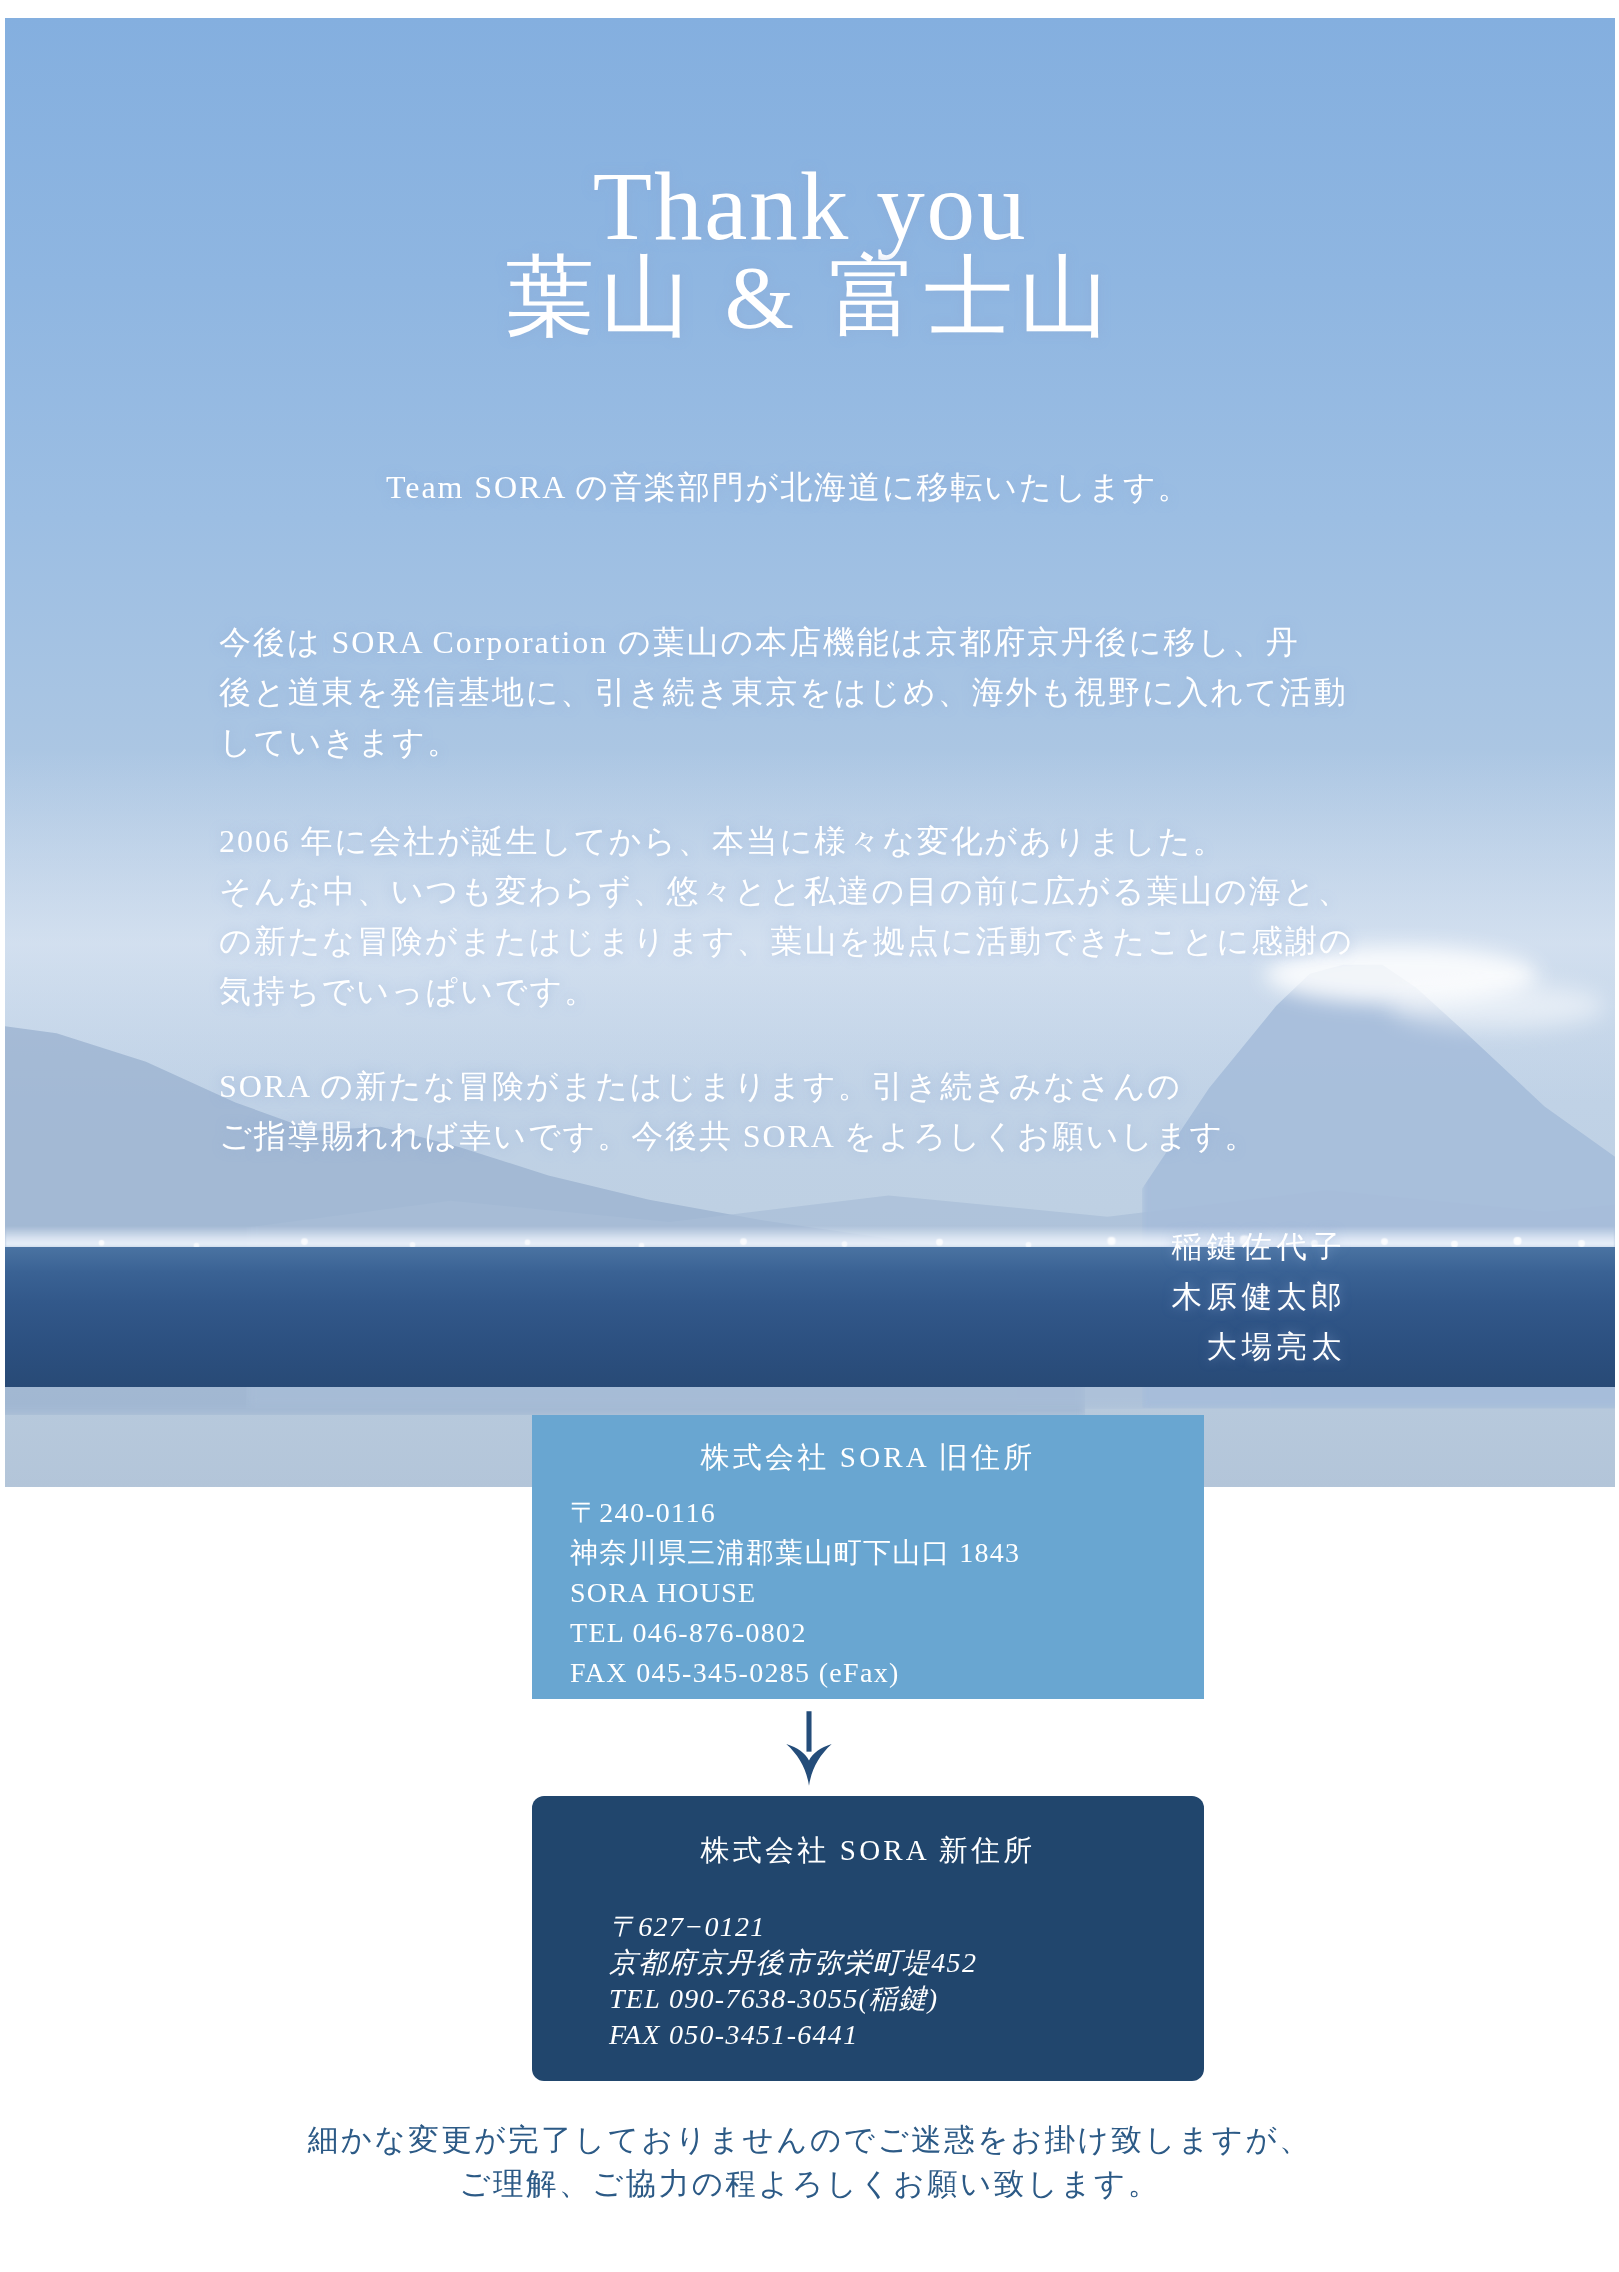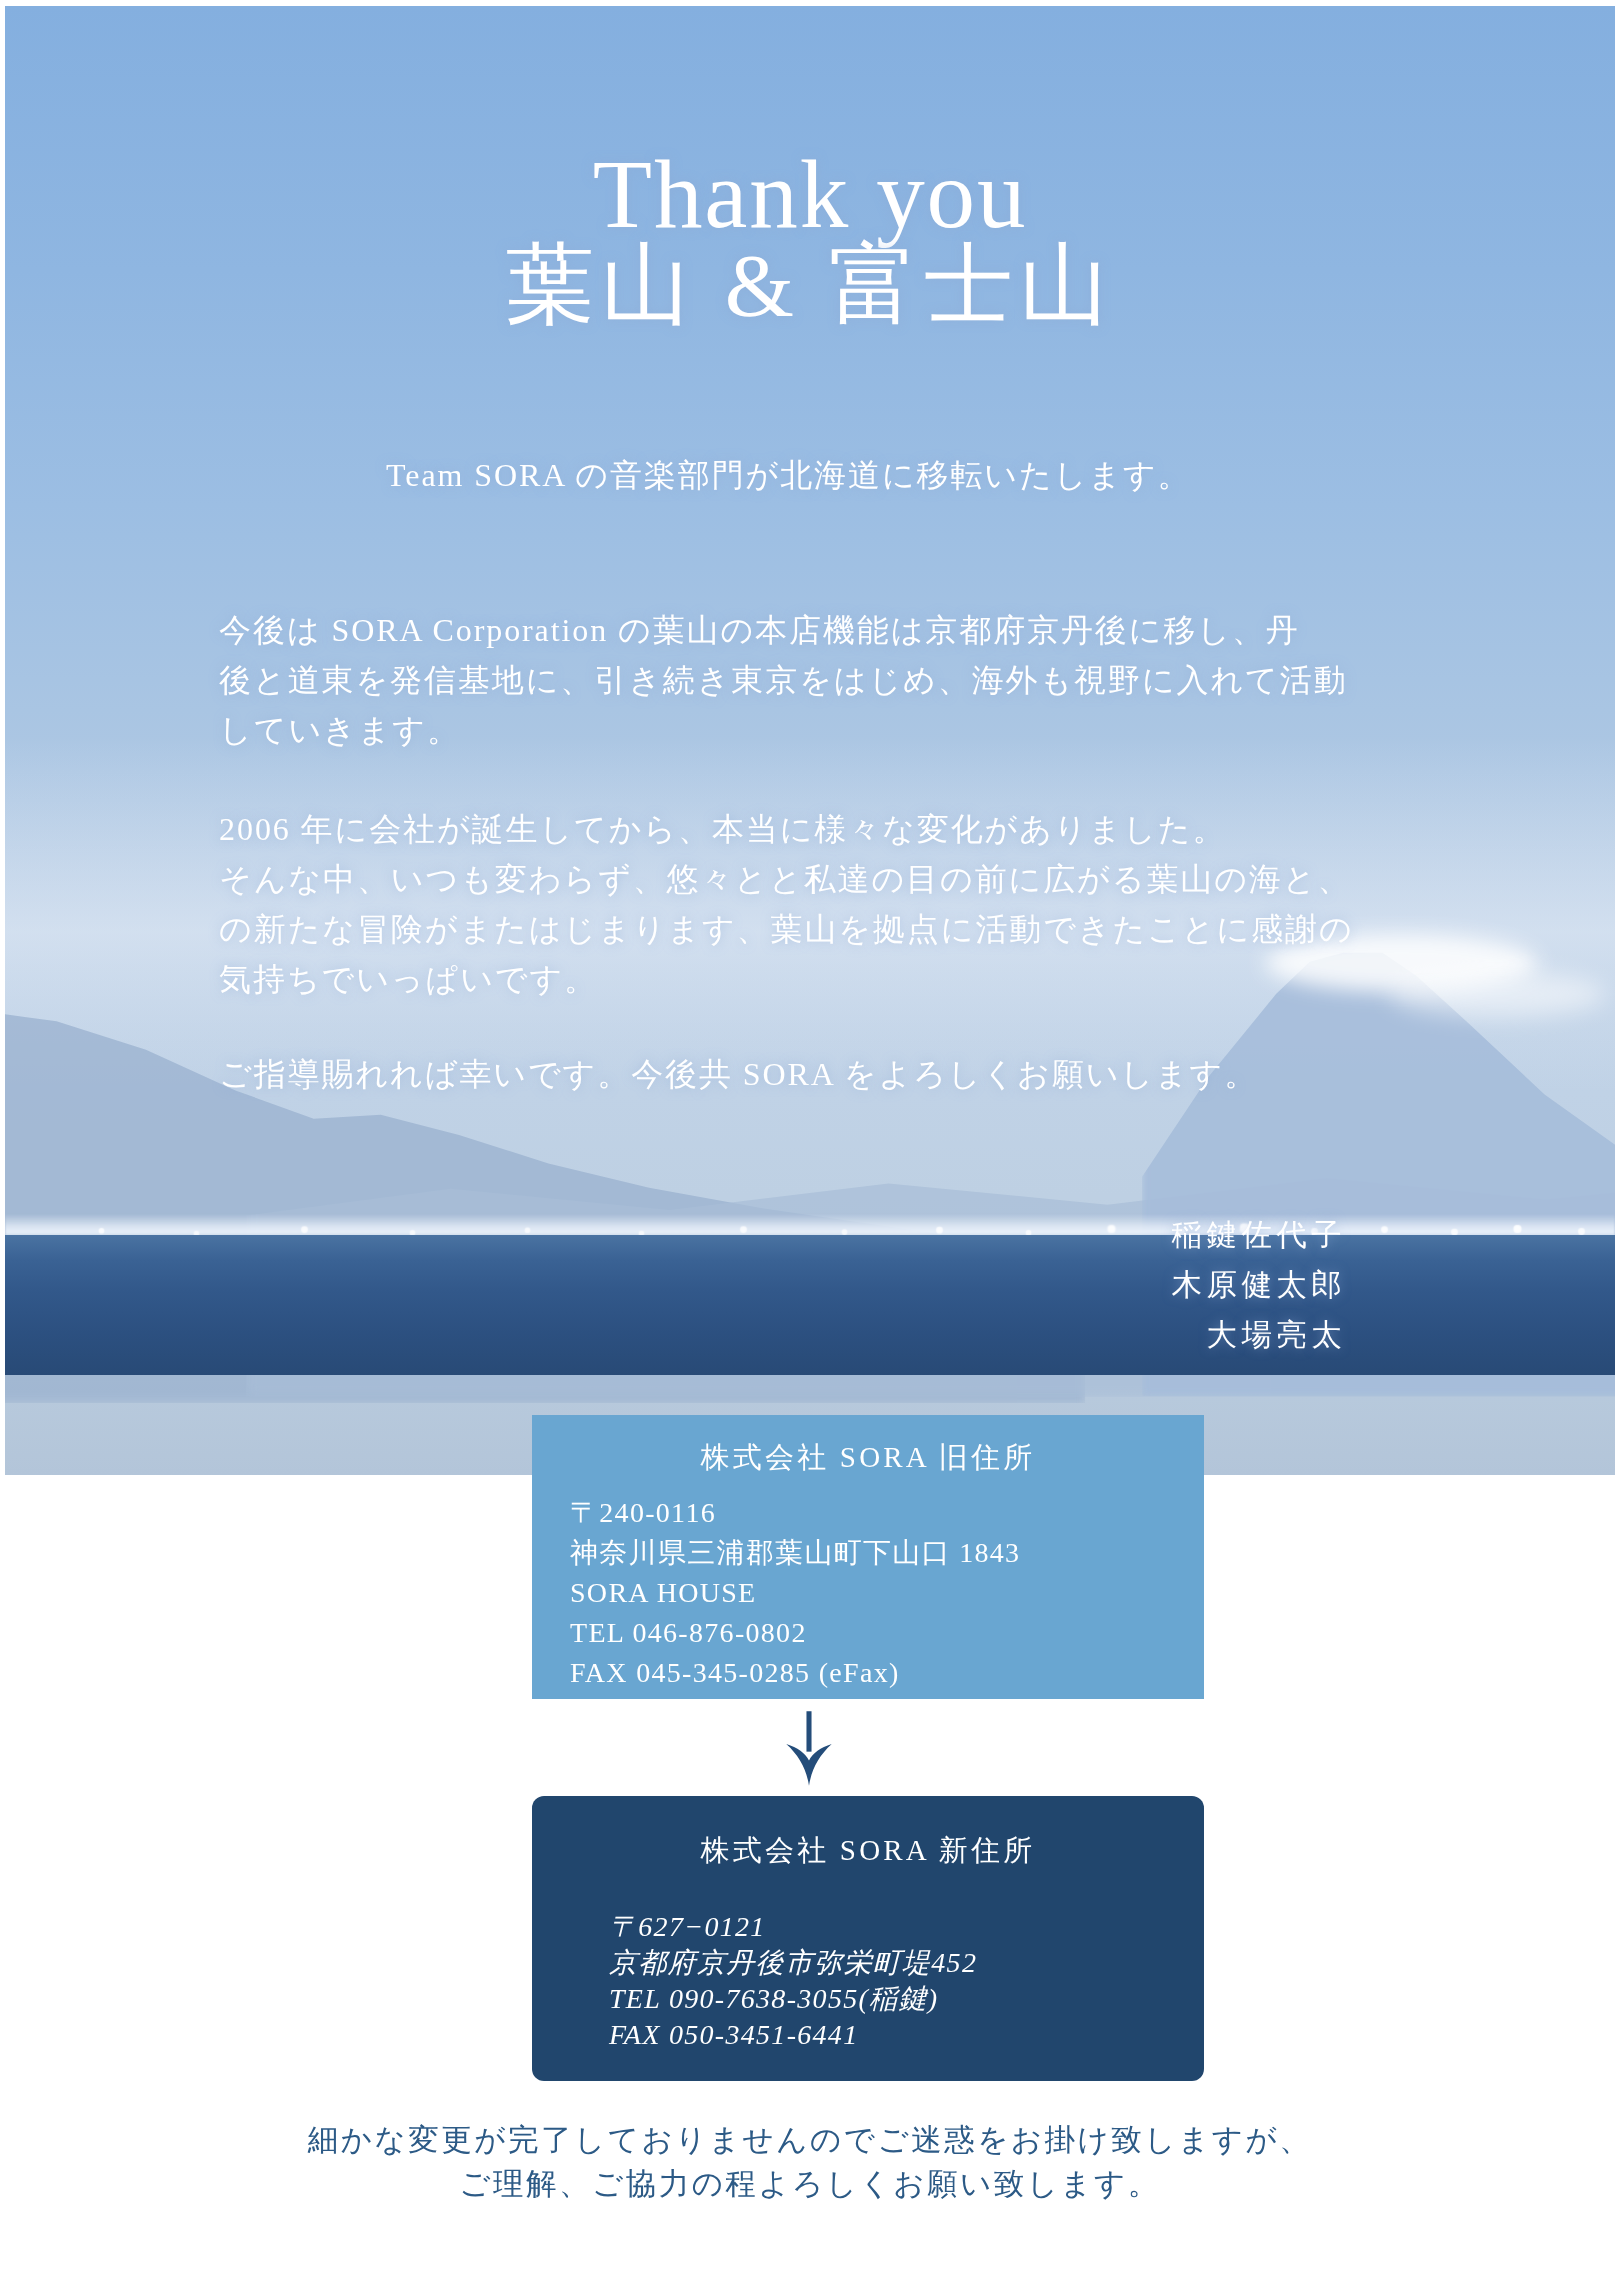--- a/index.html
+++ b/index.html
@@ -2,21 +2,21 @@
 <html style="font-size:10.2px"><head>
 <meta charset="utf-8">
 <style>
   html,body{margin:0;padding:0;background:#ffffff;}
   .canvas{
     position:relative;width:1620px;height:2273px;background:#ffffff;overflow:hidden;
     font-family:"Liberation Serif","DejaVu Serif",serif;
   }
   
   .photo{
-    position:absolute;left:5.1px;top:6px;width:1610px;height:1469px;overflow:hidden;
+    position:absolute;left:5.1px;top:18px;width:1610px;height:1469px;overflow:hidden;
     background:linear-gradient(180deg,#84afdf 0%,#8fb6e1 18%,#9cbee3 34%,#abc6e3 50%,
                                #b7cce4 62%,#c0d2e6 74%,#bccee0 88%,#b3c5d9 100%);
   }
   .haze{position:absolute;left:0;top:730px;width:100%;height:356px;
     background:linear-gradient(180deg,rgba(236,242,250,0) 0%,rgba(236,242,250,.5) 55%,rgba(236,242,250,0) 100%);}
   .ridge-left{position:absolute;left:-38px;top:991px;width:1118px;height:406px;background:#9cb3d0;
     clip-path:polygon(0 3%,8% 6%,16% 13%,24% 23%,31% 30%,37% 29%,44% 34%,52% 41%,61% 47%,71% 52%,81% 56%,91% 60%,100% 63%,100% 100%,0 100%);
     filter:blur(4.4px);opacity:.78;}
   .ridge-far{position:absolute;left:241px;top:1124px;width:1460px;height:267px;background:#a9bed8;
     clip-path:polygon(0 32%,14% 22%,29% 30%,44% 20%,59% 28%,74% 18%,89% 26%,100% 20%,100% 100%,0 100%);
@@ -99,20 +99,21 @@
     </div>
 
     <div class="overlay para p3">
       <div>2006 年に会社が誕生してから、本当に様々な変化がありました。</div>
       <div>そんな中、いつも変わらず、悠々とと私達の目の前に広がる葉山の海と、</div>
       <div>の新たな冒険がまたはじまります、葉山を拠点に活動できたことに感謝の</div>
       <div>気持ちでいっぱいです。</div>
     </div>
 
     <div class="overlay para p4">
+      <div>SORA の新たな冒険がまたはじまります。引き続きみなさんの</div>
       <div>ご指導賜れれば幸いです。今後共 SORA をよろしくお願いします。</div>
     </div>
 
     <div class="overlay names">
       <div>稲鍵佐代子</div>
       <div>木原健太郎</div>
       <div>大場亮太</div>
     </div>
   </div>
 

